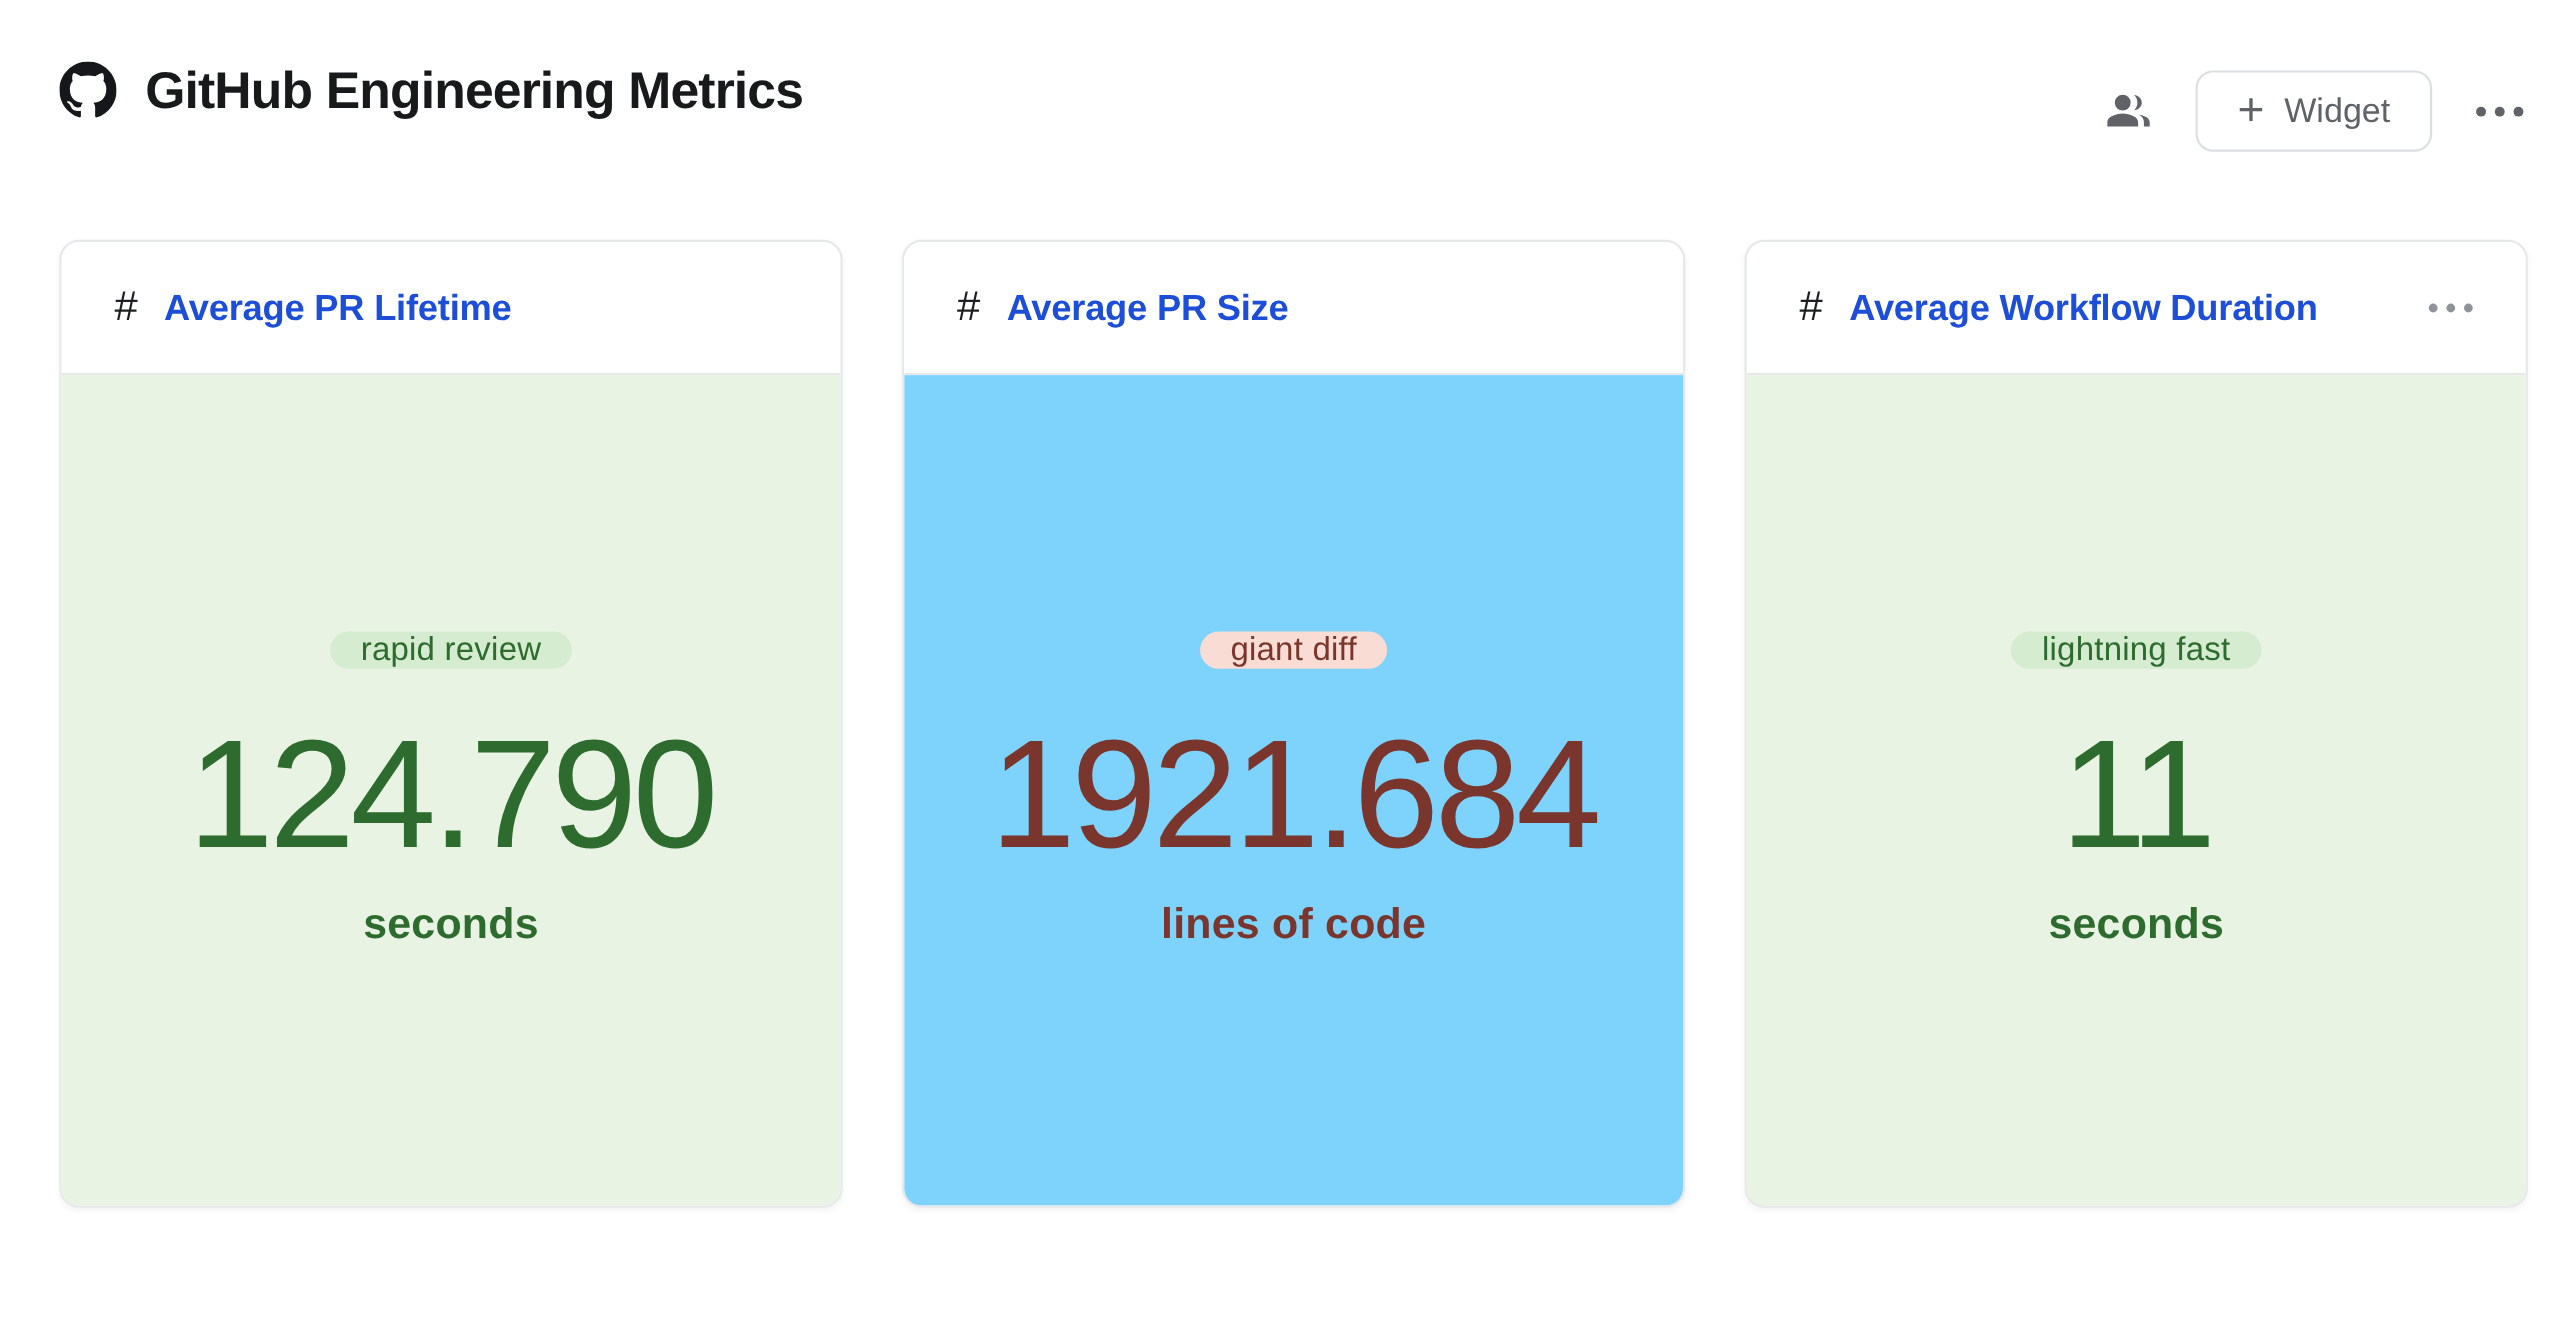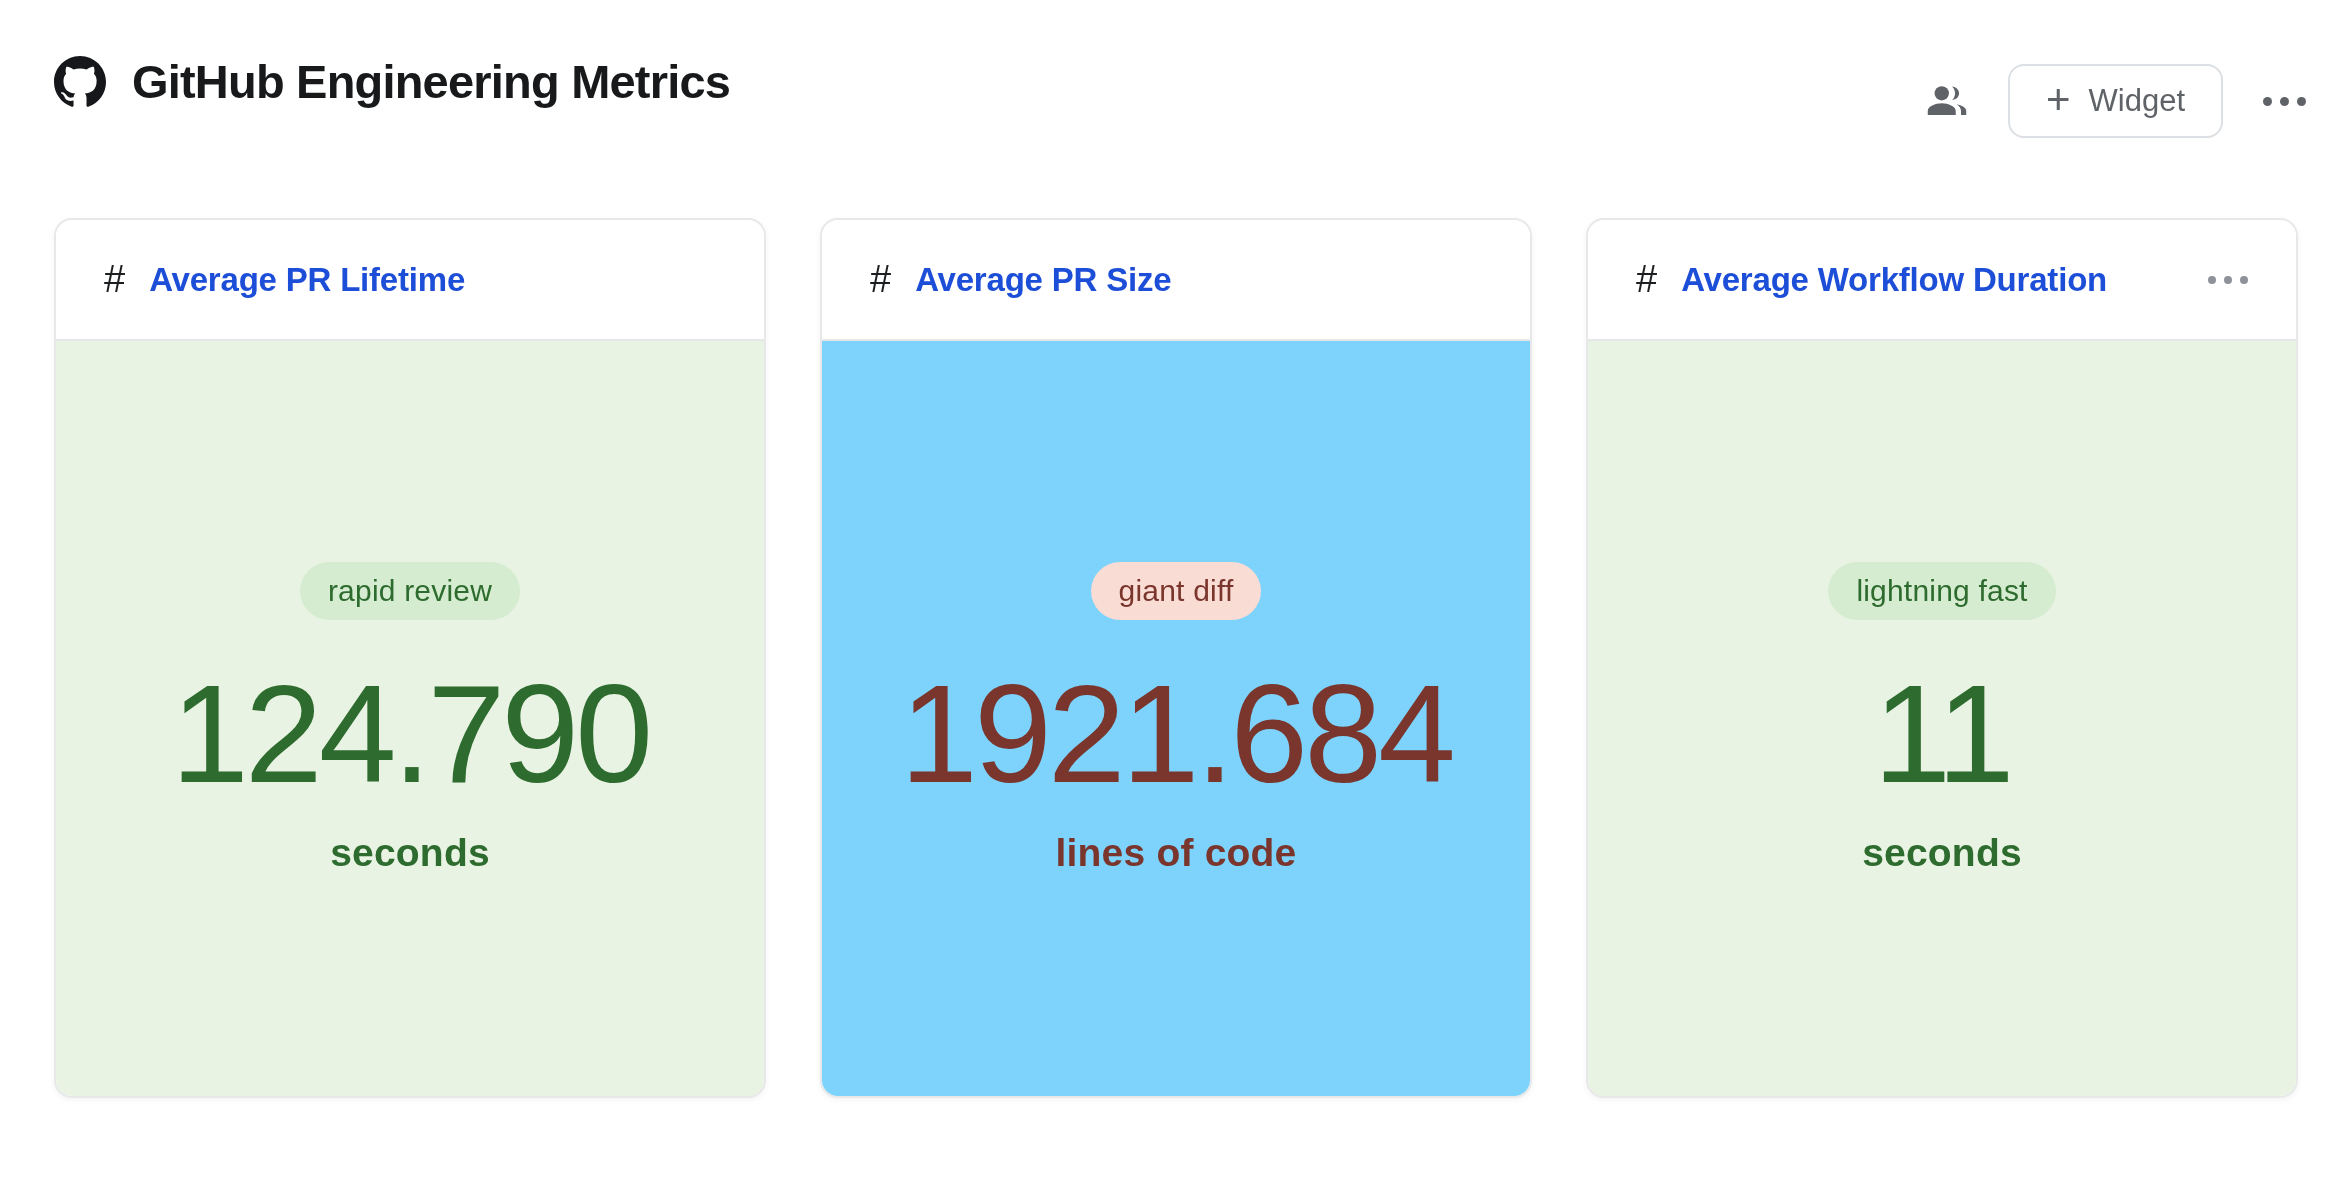--- a/index.html
+++ b/index.html
@@ -8,21 +8,21 @@
     background: #ffffff;
     font-family: "Liberation Sans", "DejaVu Sans", sans-serif;
     color: #1b1d1f;
   }
 
   
   .header {
     display: flex;
     justify-content: space-between;
     align-items: flex-start;
-    padding: 56px 32px 0 54px;
+    padding: 56px 44px 0 54px;
   }
   .title-row { display: flex; align-items: center; gap: 26px; }
   .logo svg { width: 52px; height: 52px; display: block; fill: #15171a; }
   .page-title {
     font-size: 47px;
     font-weight: 700;
     color: #17191b;
     letter-spacing: -0.8px;
     line-height: 1.1;
   }
@@ -99,21 +99,21 @@
     flex-direction: column;
     align-items: center;
     justify-content: center;
   }
   .tone-positive .card-body { background: #e9f3e3; color: #2d6b2e; }
   .tone-negative .card-body { background: #7dd3fc; color: #7a352c; text-align: center; }
 
   .badge {
     font-size: 30px;
     line-height: 1;
-    padding: 14px 28px;
+    padding: 2px 28px;
     border-radius: 999px;
     letter-spacing: 0.2px;
   }
   .tone-positive .badge { background: #d6ecd0; color: #2d6b2e; }
   .tone-negative .badge { background: #f9dcd4; color: #7a352c; }
 
   .value {
     font-size: 140px;
     font-weight: 400;
     letter-spacing: -4px;

